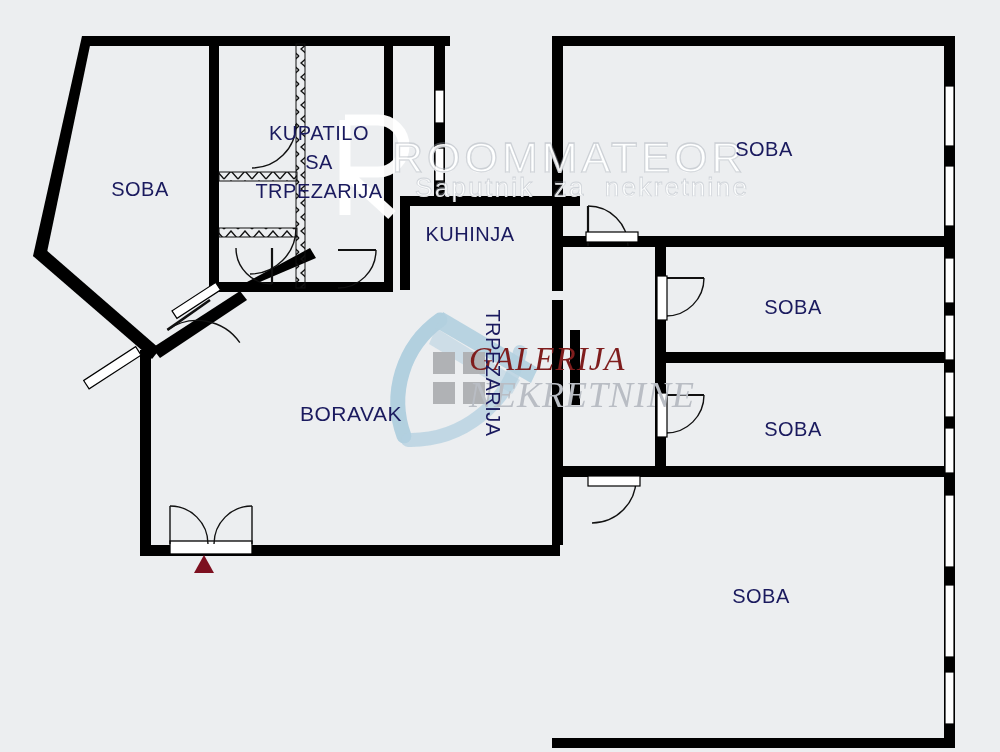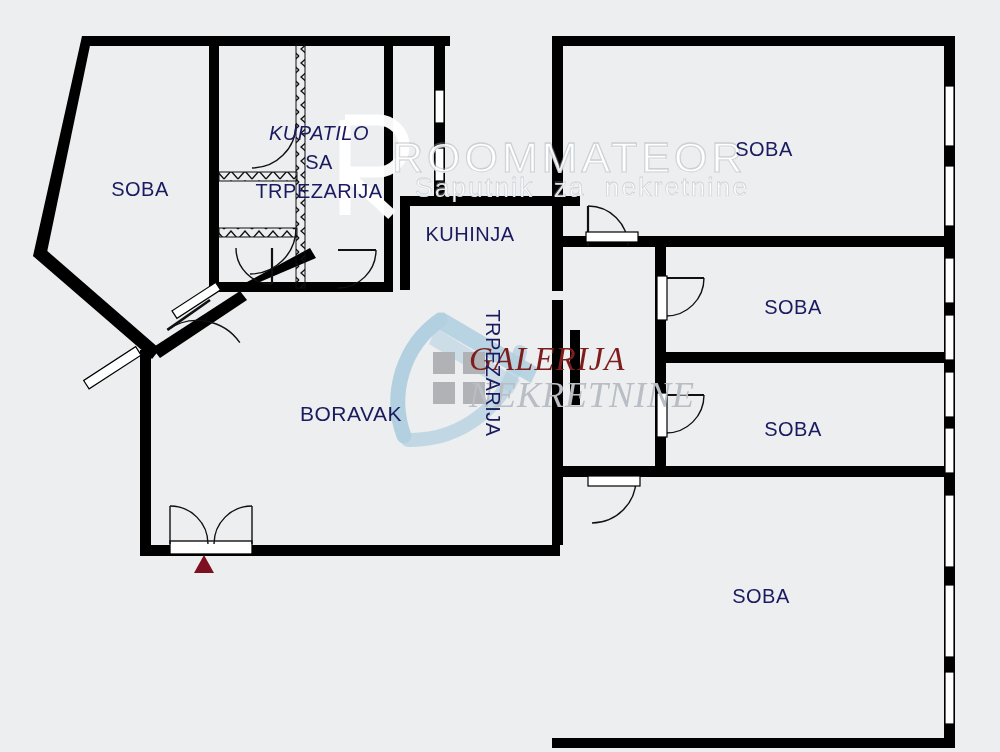--- a/index.html
+++ b/index.html
@@ -262,21 +262,21 @@
     </g>
   </svg>
 
   <div class="wm-top">ROOMMATEOR</div>
   <div class="wm-top-sub">Saputnik  za  nekretnine</div>
   <div class="wm-c1">GALERIJA</div>
   <div class="wm-c2">NEKRETNINE</div>
 
   <div class="room-label" style="left:85px;  top:176px; width:110px;">SOBA</div>
 
-  <div class="room-label" style="left:245px; top:120px; width:148px;font-style:italic;">KUPATILO</div>
+  <div class="room-label" style="left:245px; top:120px; width:148px;">KUPATILO</div>
   <div class="room-label" style="left:245px; top:149px; width:148px;">SA</div>
   <div class="room-label" style="left:245px; top:178px; width:148px;">TRPEZARIJA</div>
 
   <div class="room-label" style="left:404px; top:221px; width:132px;">KUHINJA</div>
 
   <div class="room-label big" style="left:283px; top:400px; width:136px;text-align:center;">BORAVAK</div>
 
   <div class="room-label vert" style="left:506px; top:293px; width:160px;">TRPEZARIJA</div>
 
   <div class="room-label" style="left:710px; top:136px; width:108px;">SOBA</div>

